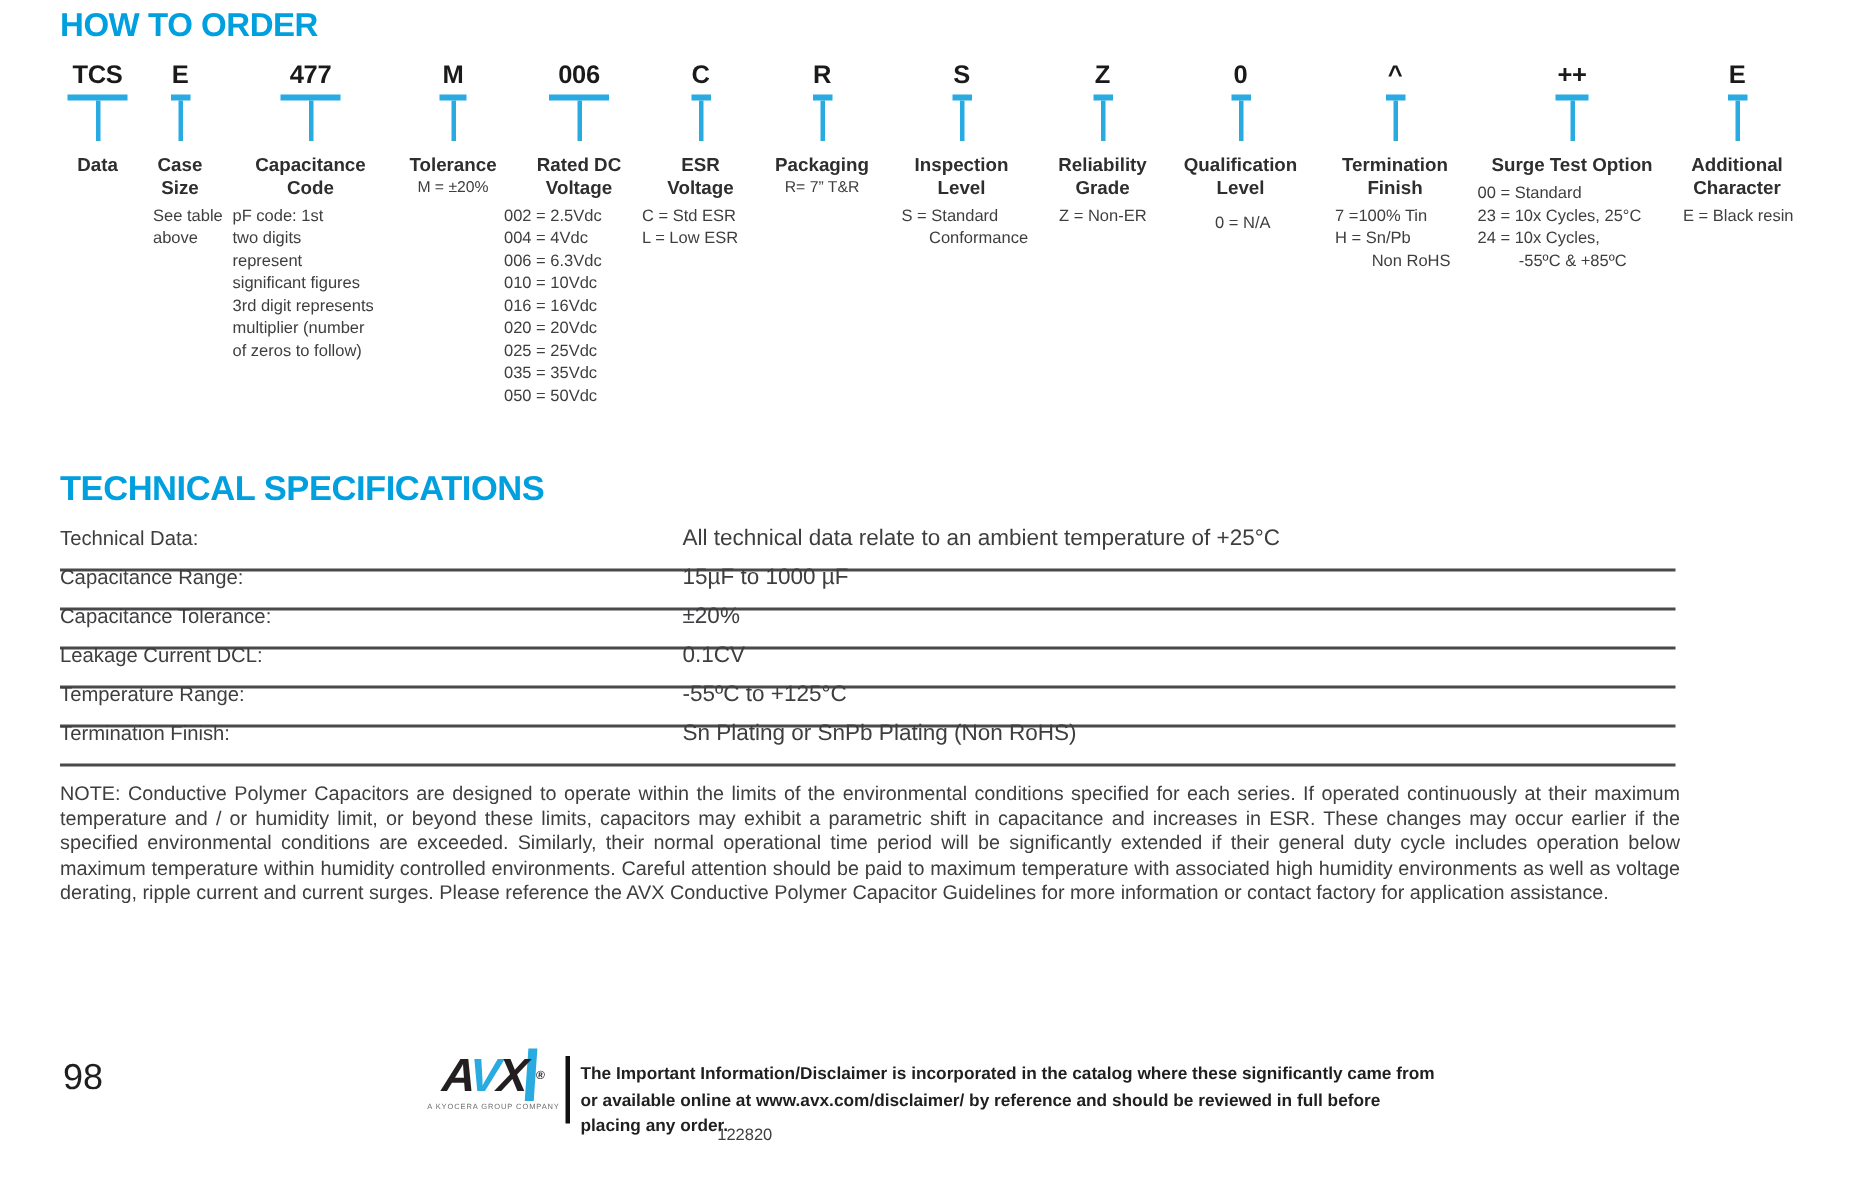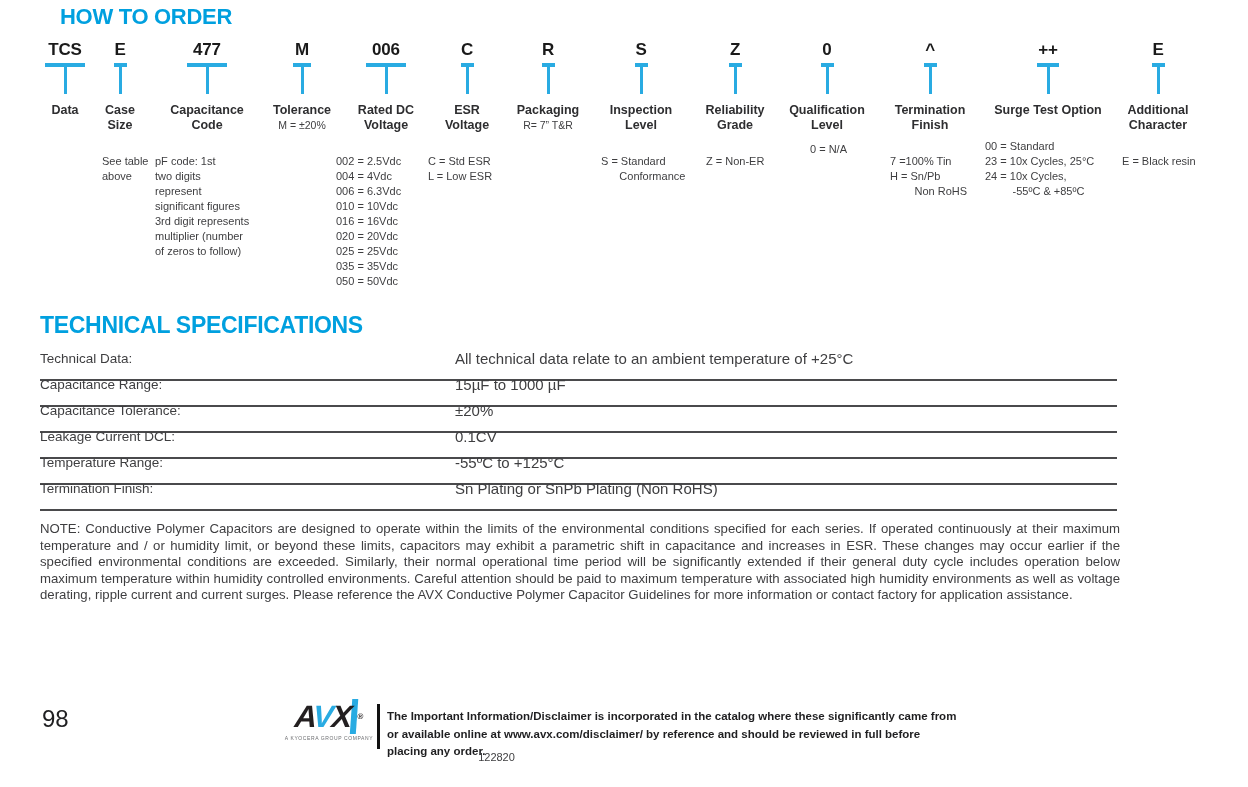--- a/index.html
+++ b/index.html
@@ -3,35 +3,35 @@
 <meta charset="utf-8">
 <style>
   * { margin:0; padding:0; box-sizing:border-box; }
   html,body { width:1248px; height:787px; background:#ffffff; overflow:hidden;
               font-family:"Liberation Sans", sans-serif; color:#3e3e40; }
   .page { position:relative; width:1248px; height:787px; background:#fff; }
 
   
   .sec-title { position:absolute; left:40px; font-weight:700; color:#00A0DF;
                letter-spacing:-0.3px; }
-  #title-order { top:4px; font-size:22px;margin-left:20px; }
+  #title-order { top:4px; font-size:22px; }
   #title-specs { top:312px; font-size:23px; }
 
   
   .order-area { position:absolute; top:40px; left:0; width:1248px; height:250px; }
   .otc { position:absolute; top:0; text-align:center; }
   .otc-code { font-size:17px; font-weight:700; color:#1a1a1a; letter-spacing:-0.2px;
               height:20px; line-height:20px; }
   .otc-conn { height:34px; margin-top:3px; display:flex; flex-direction:column; align-items:center; }
   .otc-conn .hbar { display:block; height:4px; background:#29ABE2; }
   .otc-conn .stem { display:block; width:3px; height:27px; background:#29ABE2; }
   .otc-label { margin-top:6px; font-size:12.5px; font-weight:700; color:#2e2e30;
                line-height:15px; white-space:pre-line; }
   .otc-sub { font-size:10.5px; color:#3e3e40; line-height:14px; }
-  .otc-details { margin-top:21px; font-size:11px; color:#3e3e40; line-height:15px;
+  .otc-details { margin-top:4px; font-size:11px; color:#3e3e40; line-height:15px;
                  text-align:left; white-space:pre; }
 
   
   .spec-table { position:absolute; top:355px; left:40px; width:1077px; }
   .spec-row { display:flex; border-bottom:2px solid #4a4a4c; padding:3px 0 21px 0;
               height:24.6px; align-items:center; }
   .spec-label { flex:0 0 415px; font-size:13.5px; color:#3e3e40; }
   .spec-value { flex:1; font-size:15px; color:#3e3e40; }
 
   

